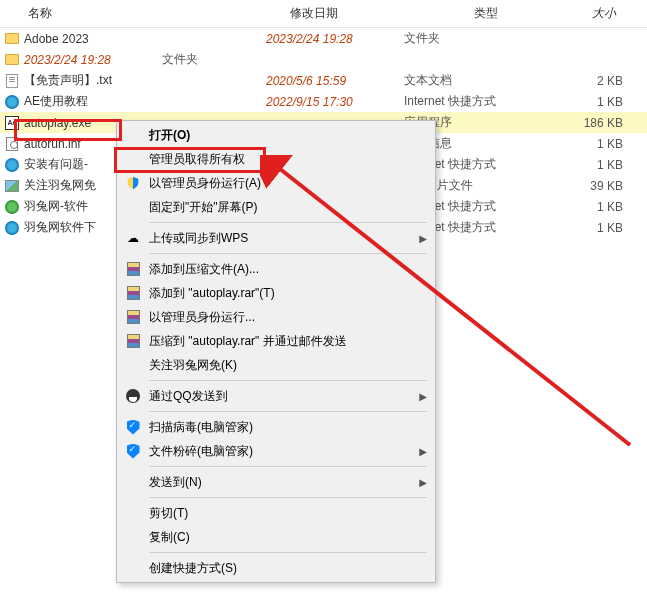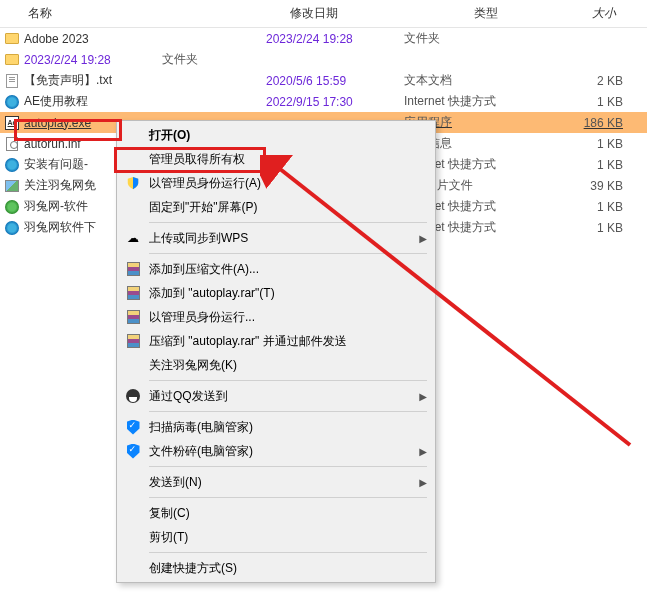--- a/index.html
+++ b/index.html
@@ -6,24 +6,24 @@
 body { background: #fff; width: 647px; height: 603px; overflow: hidden; position: relative; }
 
 .header-row { display: flex; border-bottom: 1px solid #e5e5e5; height: 28px; align-items: center; color: #333; padding-left: 28px; }
 .header-row .col-name { width: 262px; }
 .header-row .col-date { width: 138px; }
 .header-row .col-type { width: 118px; margin-left: 46px; }
 .header-row .col-size { flex:1;font-style:italic; }
 
 .file-list { }
 .file-row { display: flex; height: 21px; align-items: center; padding-left: 4px; color: #333; }
-.file-row.selected { background: #fdba74; text-decoration: underline; }
+.file-row.selected { background: #fef9c3; }
 .file-row .icon { width: 16px; height: 16px; margin-right: 4px; display: inline-flex; align-items: center; justify-content: center; flex-shrink:0; }
 .file-row .name { width: 242px; white-space: nowrap; overflow: hidden; }
-.file-row .date { width: 138px; color: #6d28d9; }
+.file-row .date { width: 138px; color: #c2410c; font-style: italic; }
 .file-row .type { width: 118px; color: #555; white-space: nowrap; overflow: hidden;}
 .file-row .size { flex:1; text-align: right; padding-right: 24px; color: #555;}
 
 .folder-ico { width:14px; height:11px; background:#ffd66e; border:1px solid #d6a93e; border-radius:1px; }
 .txt-ico { width:12px; height:14px; background:#fff; border:1px solid #999; position:relative; }
 .txt-ico::after{content:"";position:absolute;top:2px;left:2px;right:2px;height:1px;background:#999;box-shadow:0 2px #999,0 4px #999;}
 .ie-ico { width:14px; height:14px; border-radius:50%; background:radial-gradient(circle,#3eb1e0 40%,#0a6eb4 70%); }
 .adobe-ico { width:14px; height:14px; background:#fff; border:1px solid #333; font-size:7px; font-weight:bold; color:#333; display:flex;align-items:center;justify-content:center;}
 .inf-ico { width:12px; height:14px; background:#fff; border:1px solid #888; position:relative;}
 .inf-ico::after{content:"";position:absolute;top:3px;left:3px;width:6px;height:6px;border:1px solid #777; border-radius:50%;}
@@ -236,25 +236,25 @@
     </div>
   <div class="sep"></div>
   <div class="item">
       <span class="mi-icon"></span>
       <span class="mi-label">发送到(N)</span>
       <span class="mi-arrow">▶</span>
     </div>
   <div class="sep"></div>
   <div class="item">
       <span class="mi-icon"></span>
+      <span class="mi-label">剪切(T)</span>
+    </div>
+  <div class="item">
+      <span class="mi-icon"></span>
       <span class="mi-label">复制(C)</span>
-    </div>
-  <div class="item">
-      <span class="mi-icon"></span>
-      <span class="mi-label">剪切(T)</span>
     </div>
   <div class="sep"></div>
   <div class="item">
       <span class="mi-icon"></span>
       <span class="mi-label">创建快捷方式(S)</span>
     </div>
 
 </div>
 
 <svg class="arrow-annotation" viewBox="0 0 380 300">

